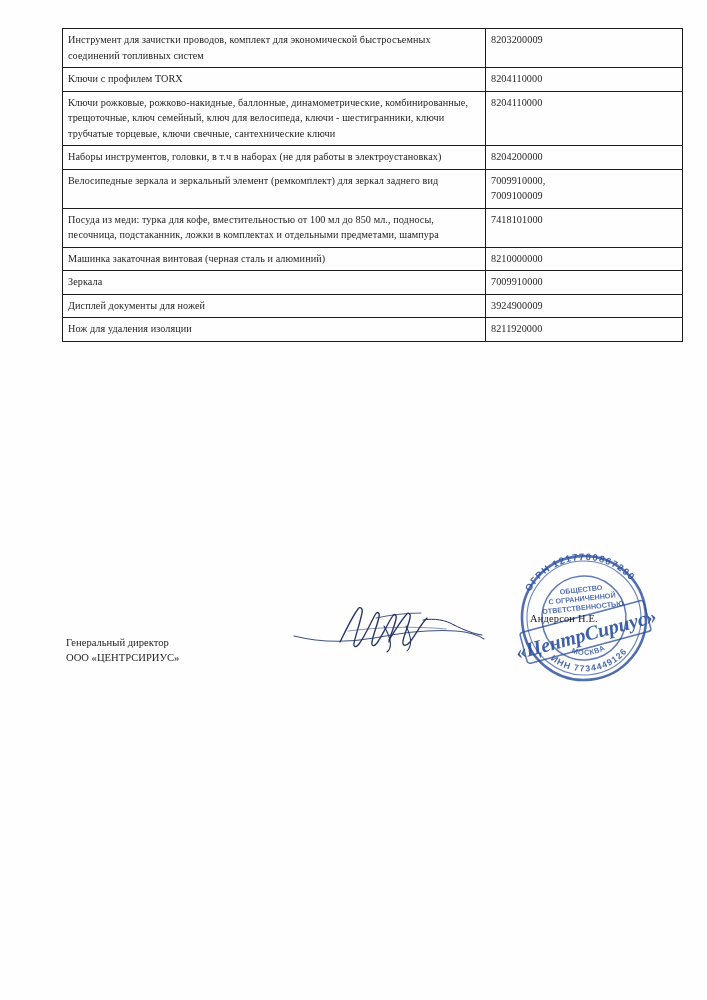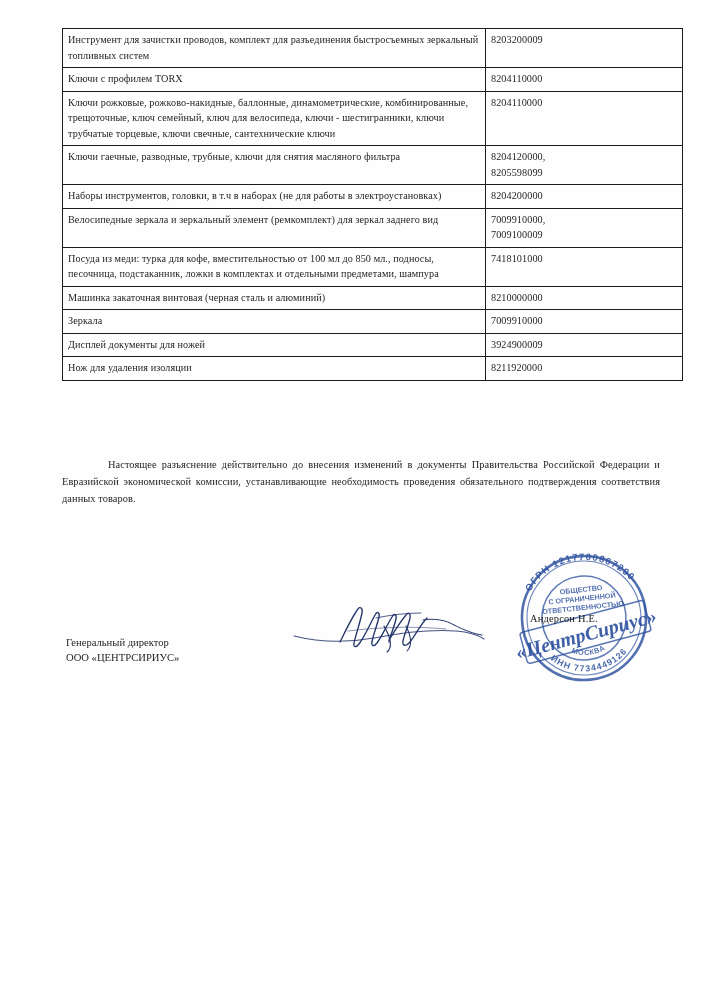--- a/index.html
+++ b/index.html
@@ -107,35 +107,30 @@
   }
 </style>
 </head>
 <body>
 
 <div class="page">
 
   <table class="codes-table">
     <tbody>
       <tr>
-        <td class="name">Инструмент для зачистки проводов, комплект для разъединения быстросъемных зеркальный топливных систем</td>
+        <td class="name">Инструмент для зачистки проводов, комплект для экономической быстросъемных соединений топливных систем</td>
         <td class="code">8203200009</td>
       </tr>
       <tr>
         <td class="name">Ключи с профилем TORX</td>
         <td class="code">8204110000</td>
       </tr>
       <tr>
         <td class="name">Ключи рожковые, рожково-накидные, баллонные, динамометрические, комбинированные, трещоточные, ключ семейный, ключ для велосипеда, ключи - шестигранники, ключи трубчатые торцевые, ключи свечные, сантехнические ключи</td>
         <td class="code">8204110000</td>
-      </tr>
-      <tr>
-        <td class="name">Ключи гаечные, разводные, трубные, ключи для снятия масляного фильтра</td>
-        <td class="code">8204120000,
-8205598099</td>
       </tr>
       <tr>
         <td class="name">Наборы инструментов, головки, в т.ч в наборах (не для работы в электроустановках)</td>
         <td class="code">8204200000</td>
       </tr>
       <tr>
         <td class="name">Велосипедные зеркала и зеркальный элемент (ремкомплект) для зеркал заднего вид</td>
         <td class="code">7009910000,
 7009100009</td>
       </tr>
@@ -155,21 +150,20 @@
         <td class="name">Дисплей документы для ножей</td>
         <td class="code">3924900009</td>
       </tr>
       <tr>
         <td class="name">Нож для удаления изоляции</td>
         <td class="code">8211920000</td>
       </tr>
     </tbody>
   </table>
 
-  <p class="para" id="para-validity">Настоящее разъяснение действительно до внесения изменений в документы Правительства Российской Федерации и Евразийской экономической комиссии, устанавливающие необходимость проведения обязательного подтверждения соответствия данных товаров.</p>
 
 
   <div class="sig-block">Генеральный директор
 ООО «ЦЕНТРСИРИУС»</div>
 
   <div class="signature">
     <svg width="200" height="58" viewBox="0 0 200 58" fill="none">
       <g stroke="#24356b" fill="none" stroke-linecap="round" stroke-linejoin="round">
         <path d="M6 40 C30 46, 58 47, 86 42 C112 37, 140 33, 168 35 C180 36, 190 39, 196 43" stroke-width="1.1" opacity="0.85"></path>
         <path d="M52 46 C58 34, 64 21, 70 13 C72 10, 75 12, 74 17 C72 27, 68 38, 66 47

